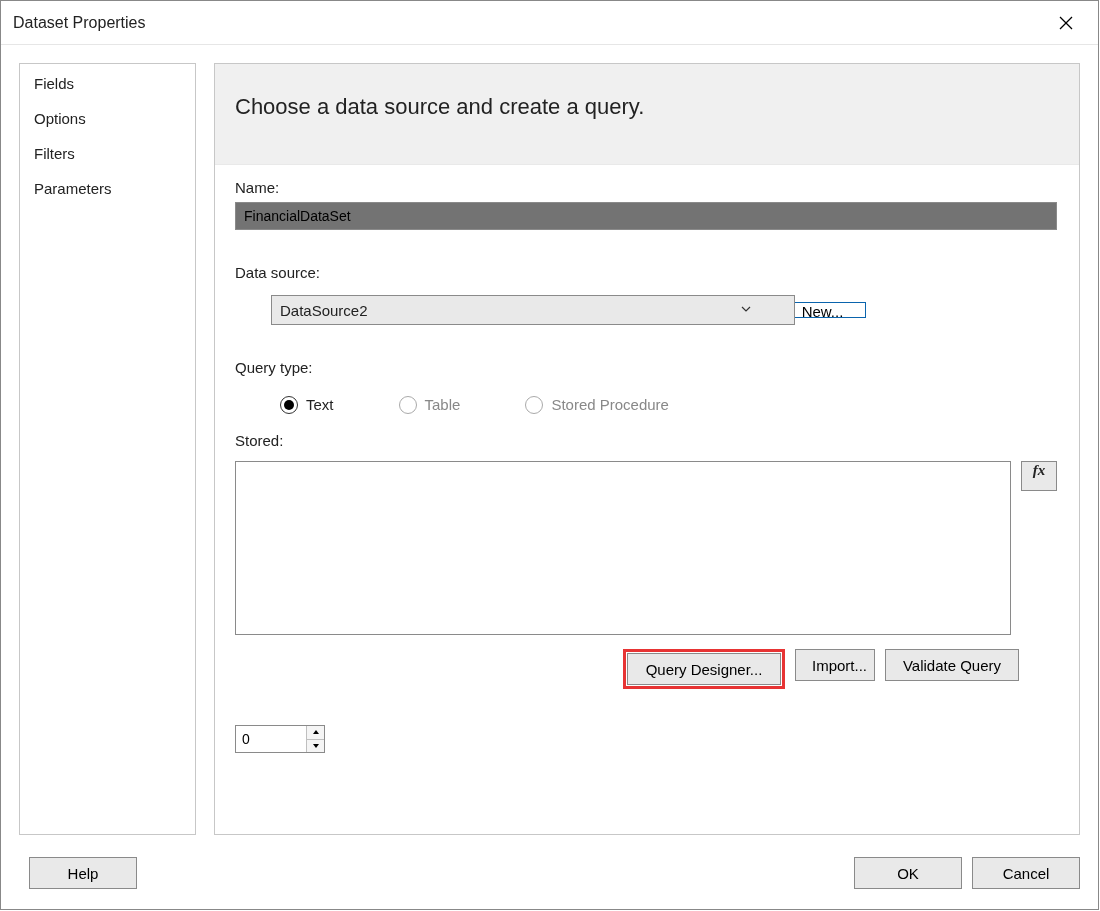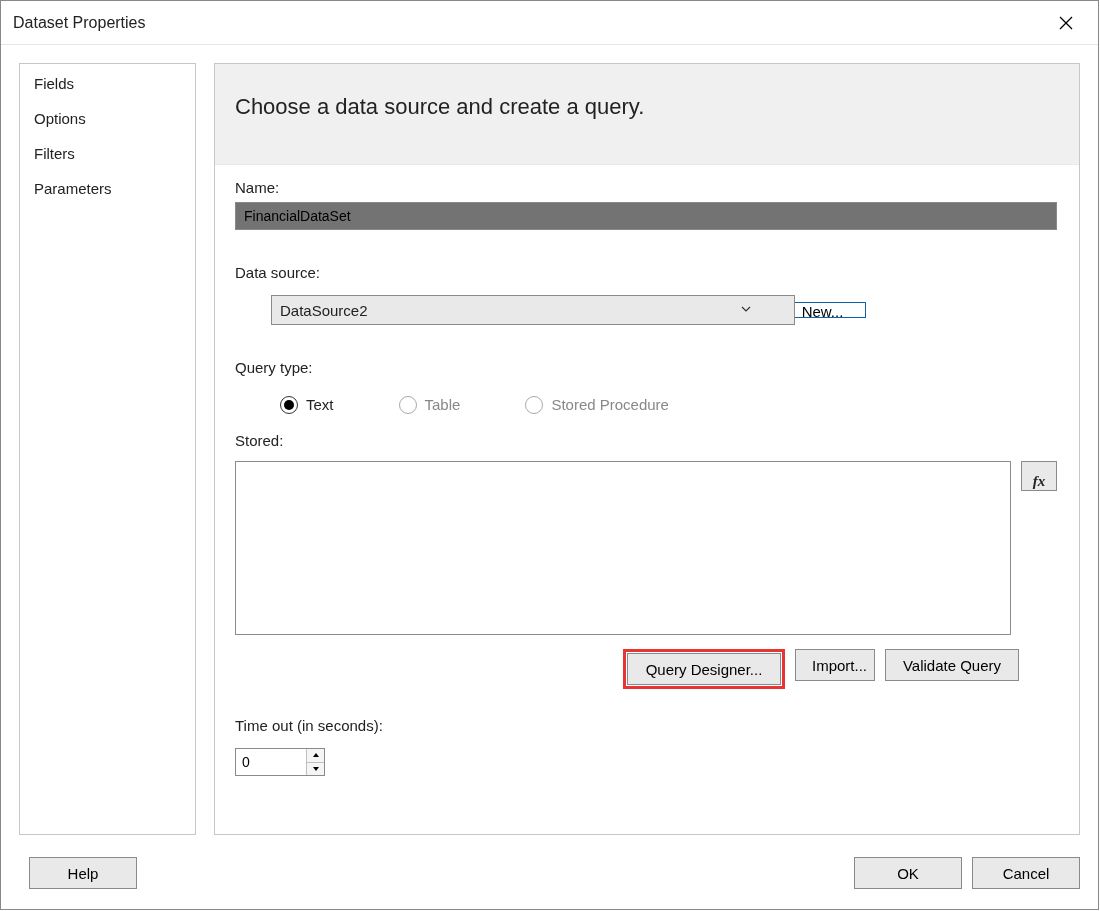--- a/index.html
+++ b/index.html
@@ -179,21 +179,21 @@
     .fx-btn {
       width: 36px;
       height: 30px;
       border: 1px solid #8a8a8a;
       background: #e9e9e9;
       font-style: italic;
       font-weight: bold;
       font-family: "Times New Roman", serif;
       font-size: 15px;
       display: flex;
-      align-items: flex-end;
+      align-items: flex-start;
       justify-content: center;
     }
     .qbuttons-row {
       display: flex;
       gap: 10px;
       margin-left: 388px;
       margin-top: 14px;
     }
     .btn.qd {
       width: 154px;
@@ -336,21 +336,20 @@
           <div class="highlight-qd">
             <button class="btn qd">Query Designer...</button>
           </div>
           <button class="btn imp">Import...</button>
           <button class="btn val">Validate Query</button>
         </div>
 
         <div style="height:28px"></div>
 
         
-        <div class="field-label">Time out (in seconds):</div>
         <div style="height:8px"></div>
         <div class="timeout-input">
           <input value="0" style="">
           <div class="spinner">
             <div class="spin-btn">
                 <svg width="8" height="6">
                   <polygon points="4,1 7,5 1,5" fill="#000"></polygon>
                 </svg>
               </div>
             <div class="spin-btn">

